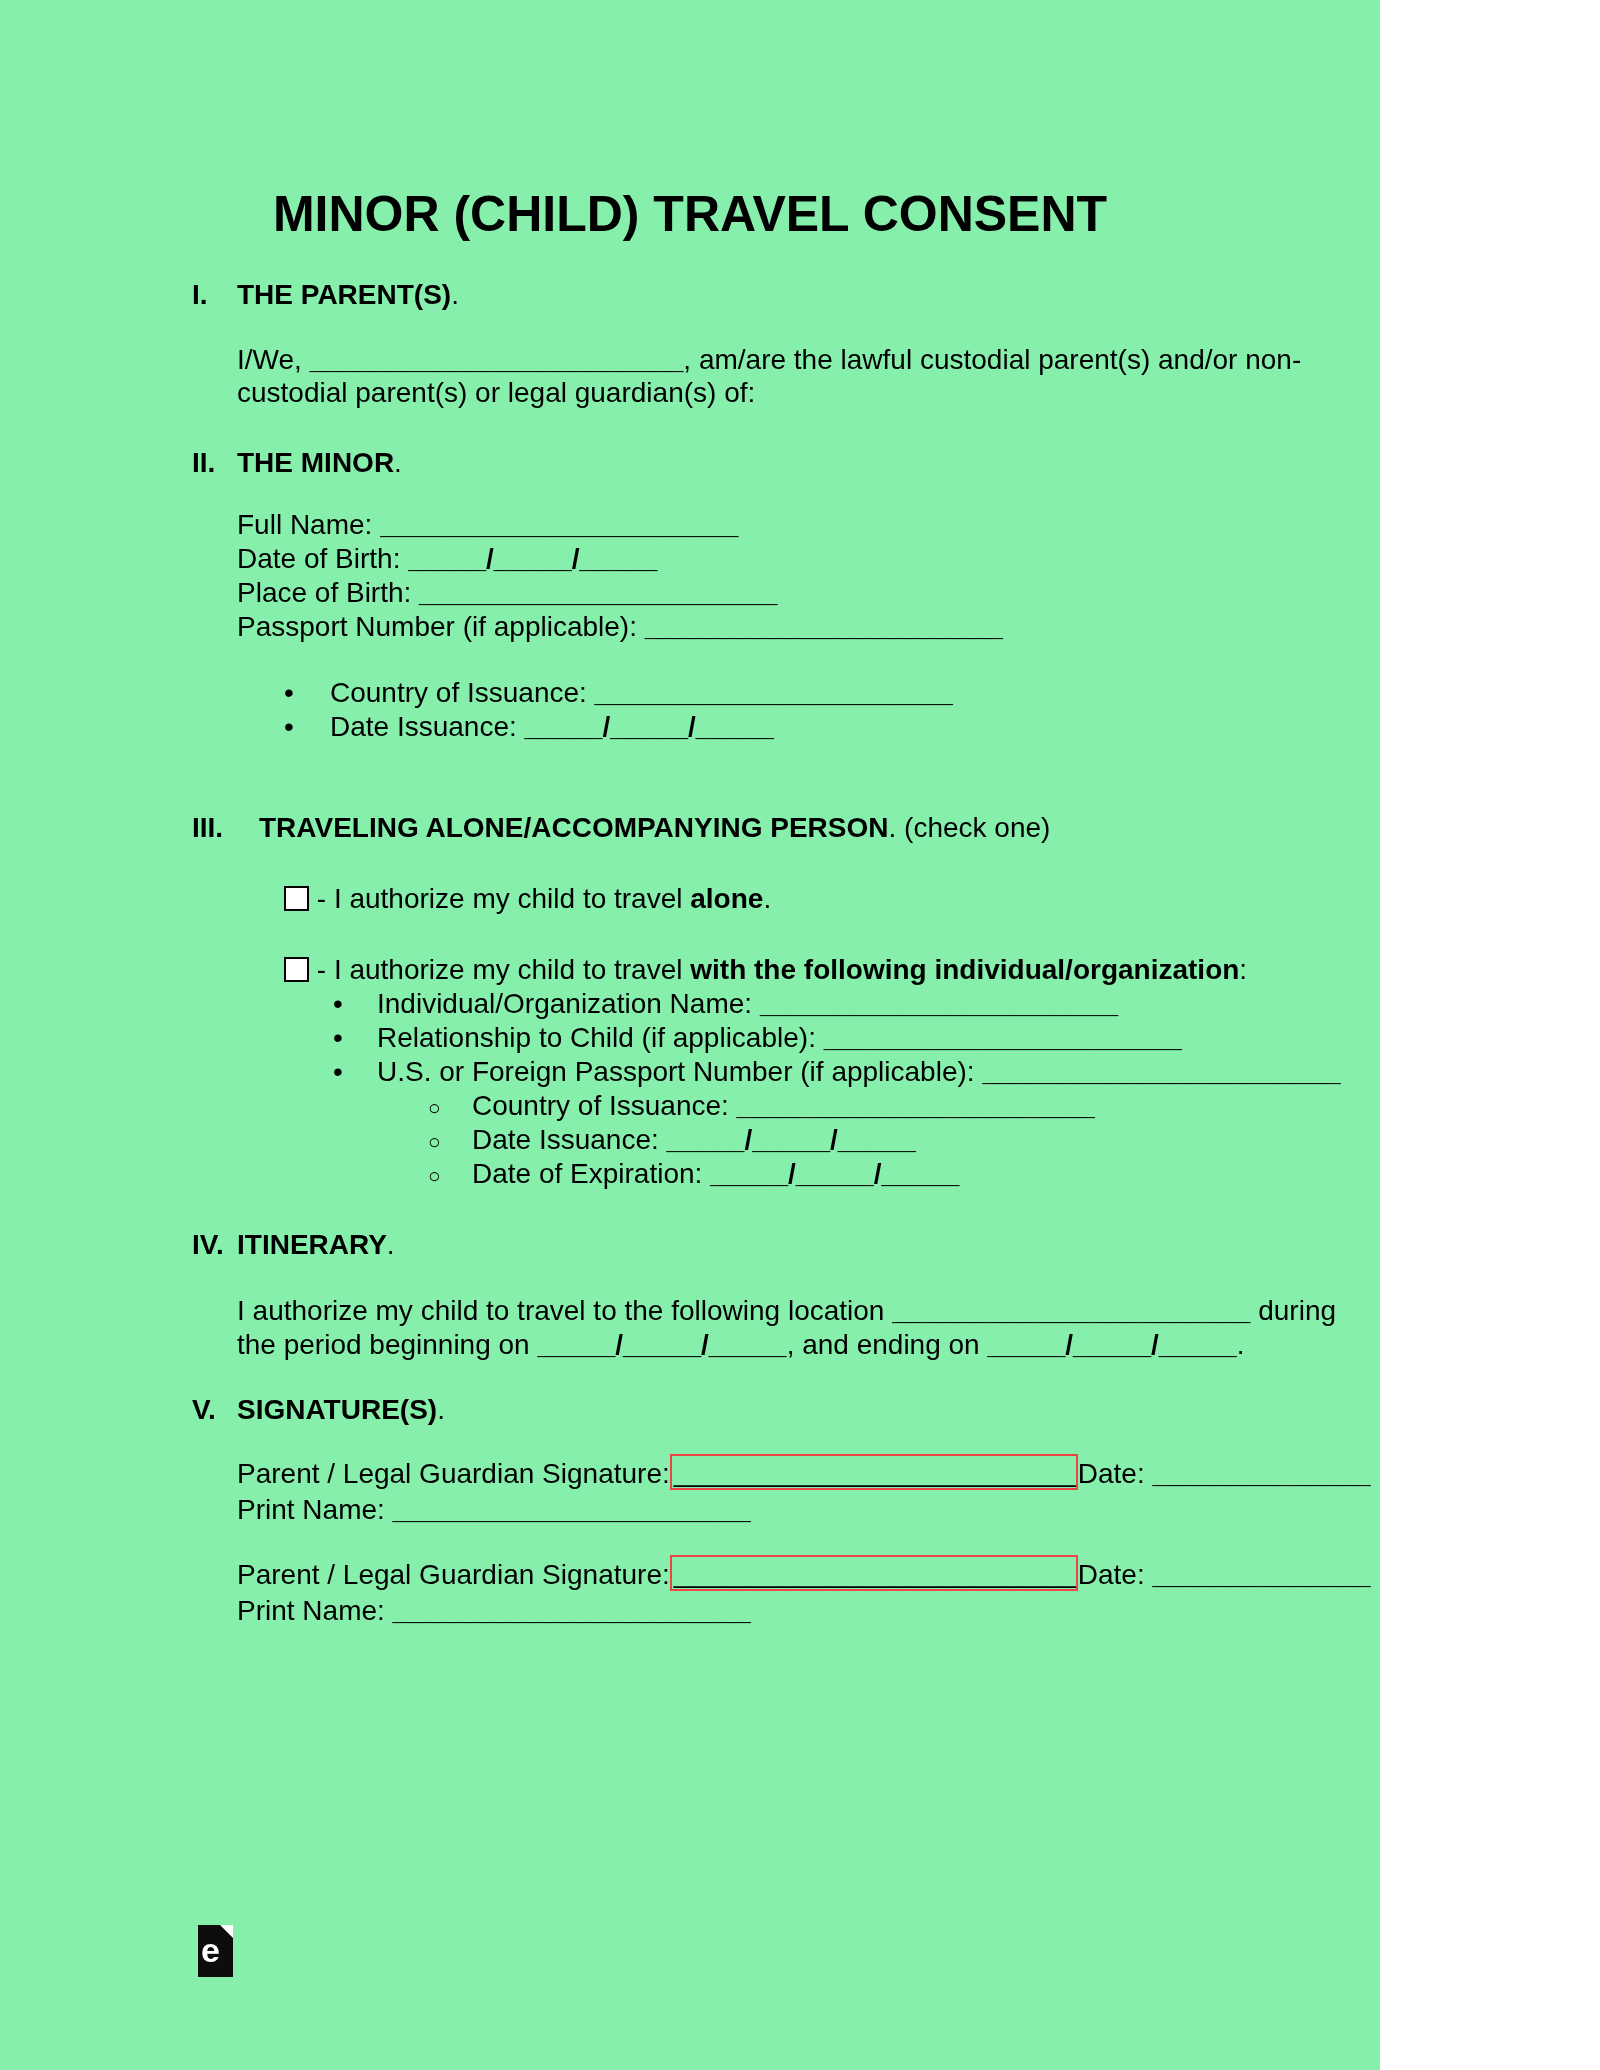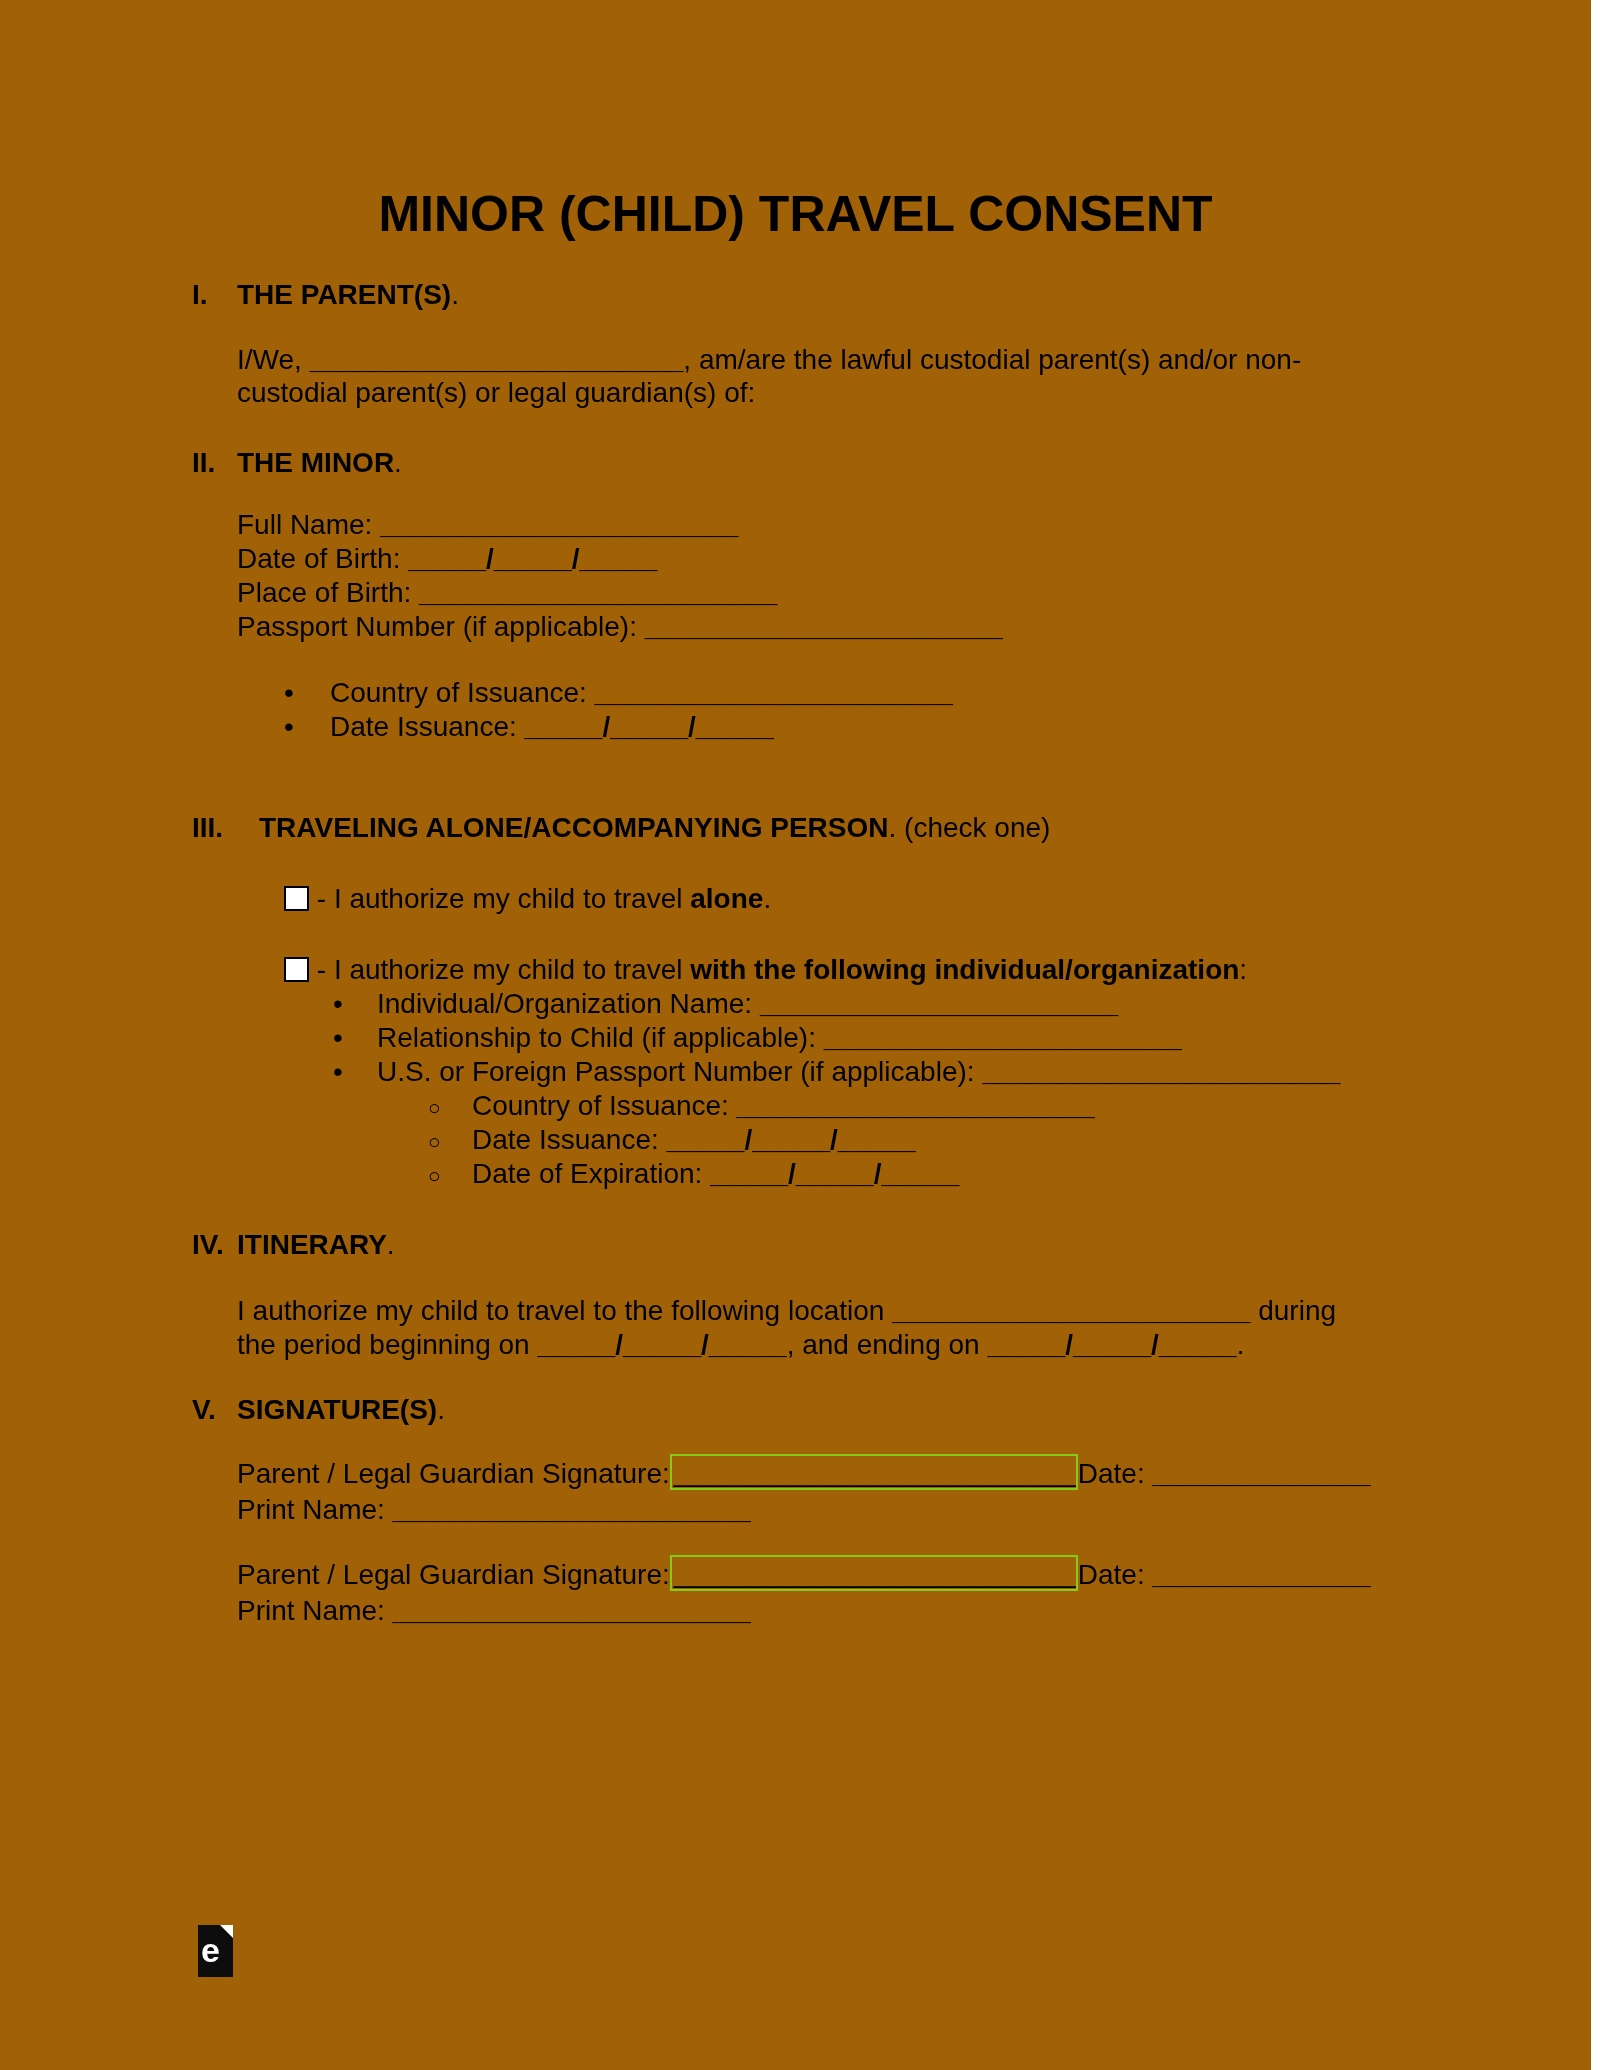--- a/index.html
+++ b/index.html
@@ -1,33 +1,33 @@
 <!DOCTYPE html>
 <html><head>
 <meta charset="utf-8">
 <style>
   html,body{margin:0;padding:0;background:#ffffff;}
-  .page{position:relative;width:1591px;height:2070px;background:#a16207;color:#000;
+  .page{position:relative;width:1380px;height:2070px;background:#86efac;color:#000;
         font-family:"Liberation Sans",sans-serif;font-size:28px;overflow:hidden;}
   .title{position:absolute;top:184px;left:0;width:100%;text-align:center;
          font-weight:bold;font-size:50px;line-height:60px;white-space:pre;}
   .line{position:absolute;white-space:pre;line-height:34px;}
   .hdr{left:192px;font-weight:bold;}
   .hdr .p{font-weight:normal;}
   .num{display:inline-block;min-width:45px;}
   .u{text-decoration-thickness:2px;text-underline-offset:4px;}
   .marker{display:inline-block;width:46px;}
   .marker2{display:inline-block;width:44px;}
   .circle{font-size:21px;}
   .checkbox{display:inline-block;width:21px;height:21px;border:2px solid #000;
             vertical-align:-3px;background:#fff;}
   .blank{letter-spacing:0;font-weight:bold;}
   .sigrow{position:absolute;left:237px;display:flex;align-items:flex-end;height:38px;}
   .sigrow span{white-space:pre;}
-  .sigbox{position:relative;flex:none;width:404px;height:32px;border:2px solid #84cc16;
+  .sigbox{position:relative;flex:none;width:404px;height:32px;border:2px solid #ef4444;
           overflow:hidden;}
   .sigline{position:absolute;left:2px;bottom:0;white-space:pre;}
   .logo{position:absolute;left:198px;top:1925px;width:35px;height:52px;background:#0d0d0d;}
   .logo-fold{position:absolute;top:0;right:0;width:0;height:0;
              border-left:13px solid transparent;border-top:13px solid #ffffff;}
   .logo-letter{position:absolute;left:3px;top:6px;color:#ffffff;font-weight:bold;
                font-size:34px;line-height:38px;}
 </style>
 </head>
 <body>

